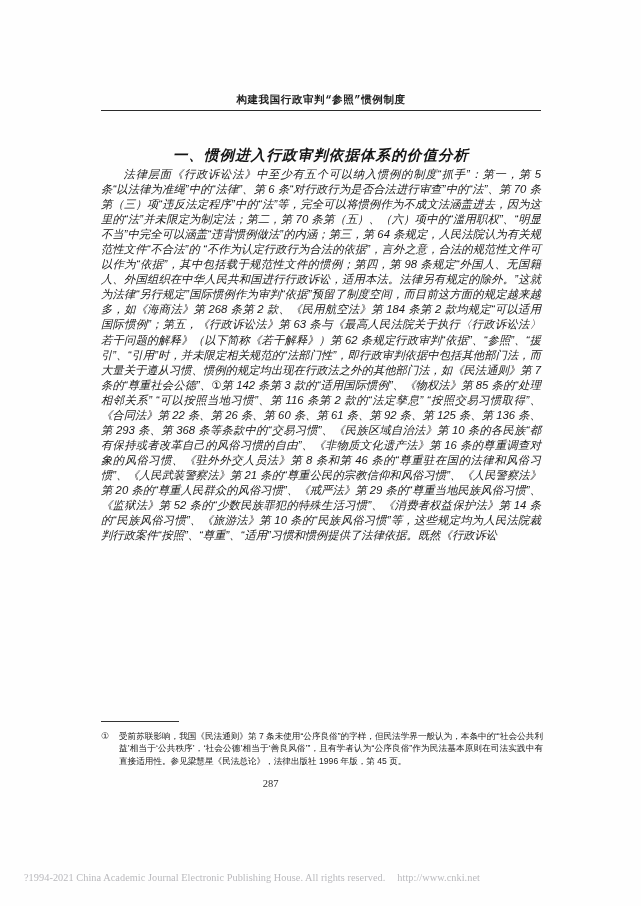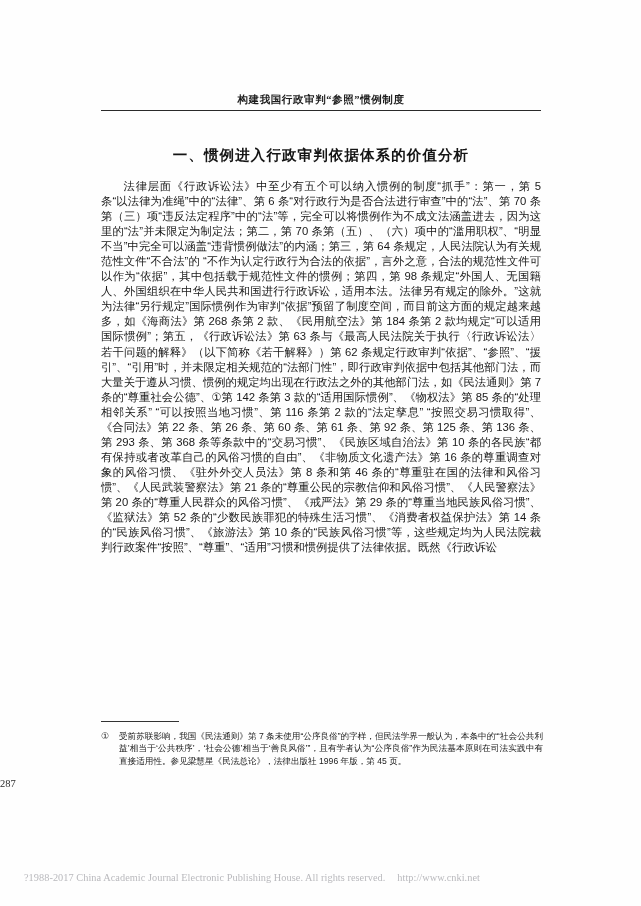--- a/index.html
+++ b/index.html
@@ -28,37 +28,38 @@
   .running-head {
     position: absolute;
     left: 101px;
     top: 93px;
     width: 440px;
     text-align: center;
     font-size: 10.5px;
     font-weight: bold;
     letter-spacing: 0.6px;
     color: #1c1c1c;
-    font-family: Liberation Serif, serif;
+    font-family: Liberation Mono, monospace;
   }
   .head-rule {
     position: absolute;
     left: 101px;
     top: 110px;
     width: 440px;
     height: 0;
     border-top: 1.3px solid #2a2a2a;
   }
 
   
   .column {
     position: absolute;
     left: 101px;
     top: 128px;
     width: 440px;
+    font-style: italic;
   }
 
   h1.section-title {
     margin: 18px 0 0 0;
     font-size: 14.5px;
     font-weight: bold;
     text-align: center;
     letter-spacing: 1.1px;
     font-family: "Liberation Sans", "DejaVu Sans", sans-serif;
     color: #141414;
@@ -78,21 +79,21 @@
     margin: 5px 0 0 0;
     font-size: 11.3px;
     line-height: 15.05px;
     text-indent: 2em;
     text-align: justify;
     text-justify: inter-ideograph;
     letter-spacing: 0.02px;
     color: #181818;
     font-family: "Liberation Sans", "DejaVu Sans", sans-serif;
   }
-  p.body-text.tight { margin-top: 14px; }
+  p.body-text.tight { margin-top: 2px; }
 
   
   .footnote-rule {
     position: absolute;
     left: 101px;
     top: 721px;
     width: 78px;
     height: 0;
     border-top: 1px solid #333;
   }
@@ -117,21 +118,21 @@
     display: block;
     padding-left: 18px;
   }
 
   
   .folio {
     position: absolute;
     left: 0;
     top: 778px;
     width: 541px;
-    text-align: left;
+    text-align: center;
     font-size: 10.5px;
     color: #2b2b2b;
     font-family: "Liberation Serif", "DejaVu Serif", serif;
   }
 
   
   .watermark {
     position: absolute;
     left: 24px;
     top: 872px;
@@ -164,16 +165,16 @@
   <div class="footnote-rule"></div>
 
   <div class="footnote">
     <span class="marker">①</span>
     <span class="fn-body">受前苏联影响，我国《民法通则》第 7 条未使用“公序良俗”的字样，但民法学界一般认为，本条中的“‘社会公共利益’相当于‘公共秩序’，‘社会公德’相当于‘善良风俗’”，且有学者认为“公序良俗”作为民法基本原则在司法实践中有直接适用性。参见梁慧星《民法总论》，法律出版社 1996 年版，第 45 页。</span>
   </div>
 
   <div class="folio">287</div>
 
   <div class="watermark">
-    <span>?1988-2017 China Academic Journal Electronic Publishing House. All rights reserved.</span><span class="url">http://www.cnki.net</span>
+    <span>?1994-2021 China Academic Journal Electronic Publishing House. All rights reserved.</span><span class="url">http://www.cnki.net</span>
   </div>
 
 </div>
 
 </body></html>

